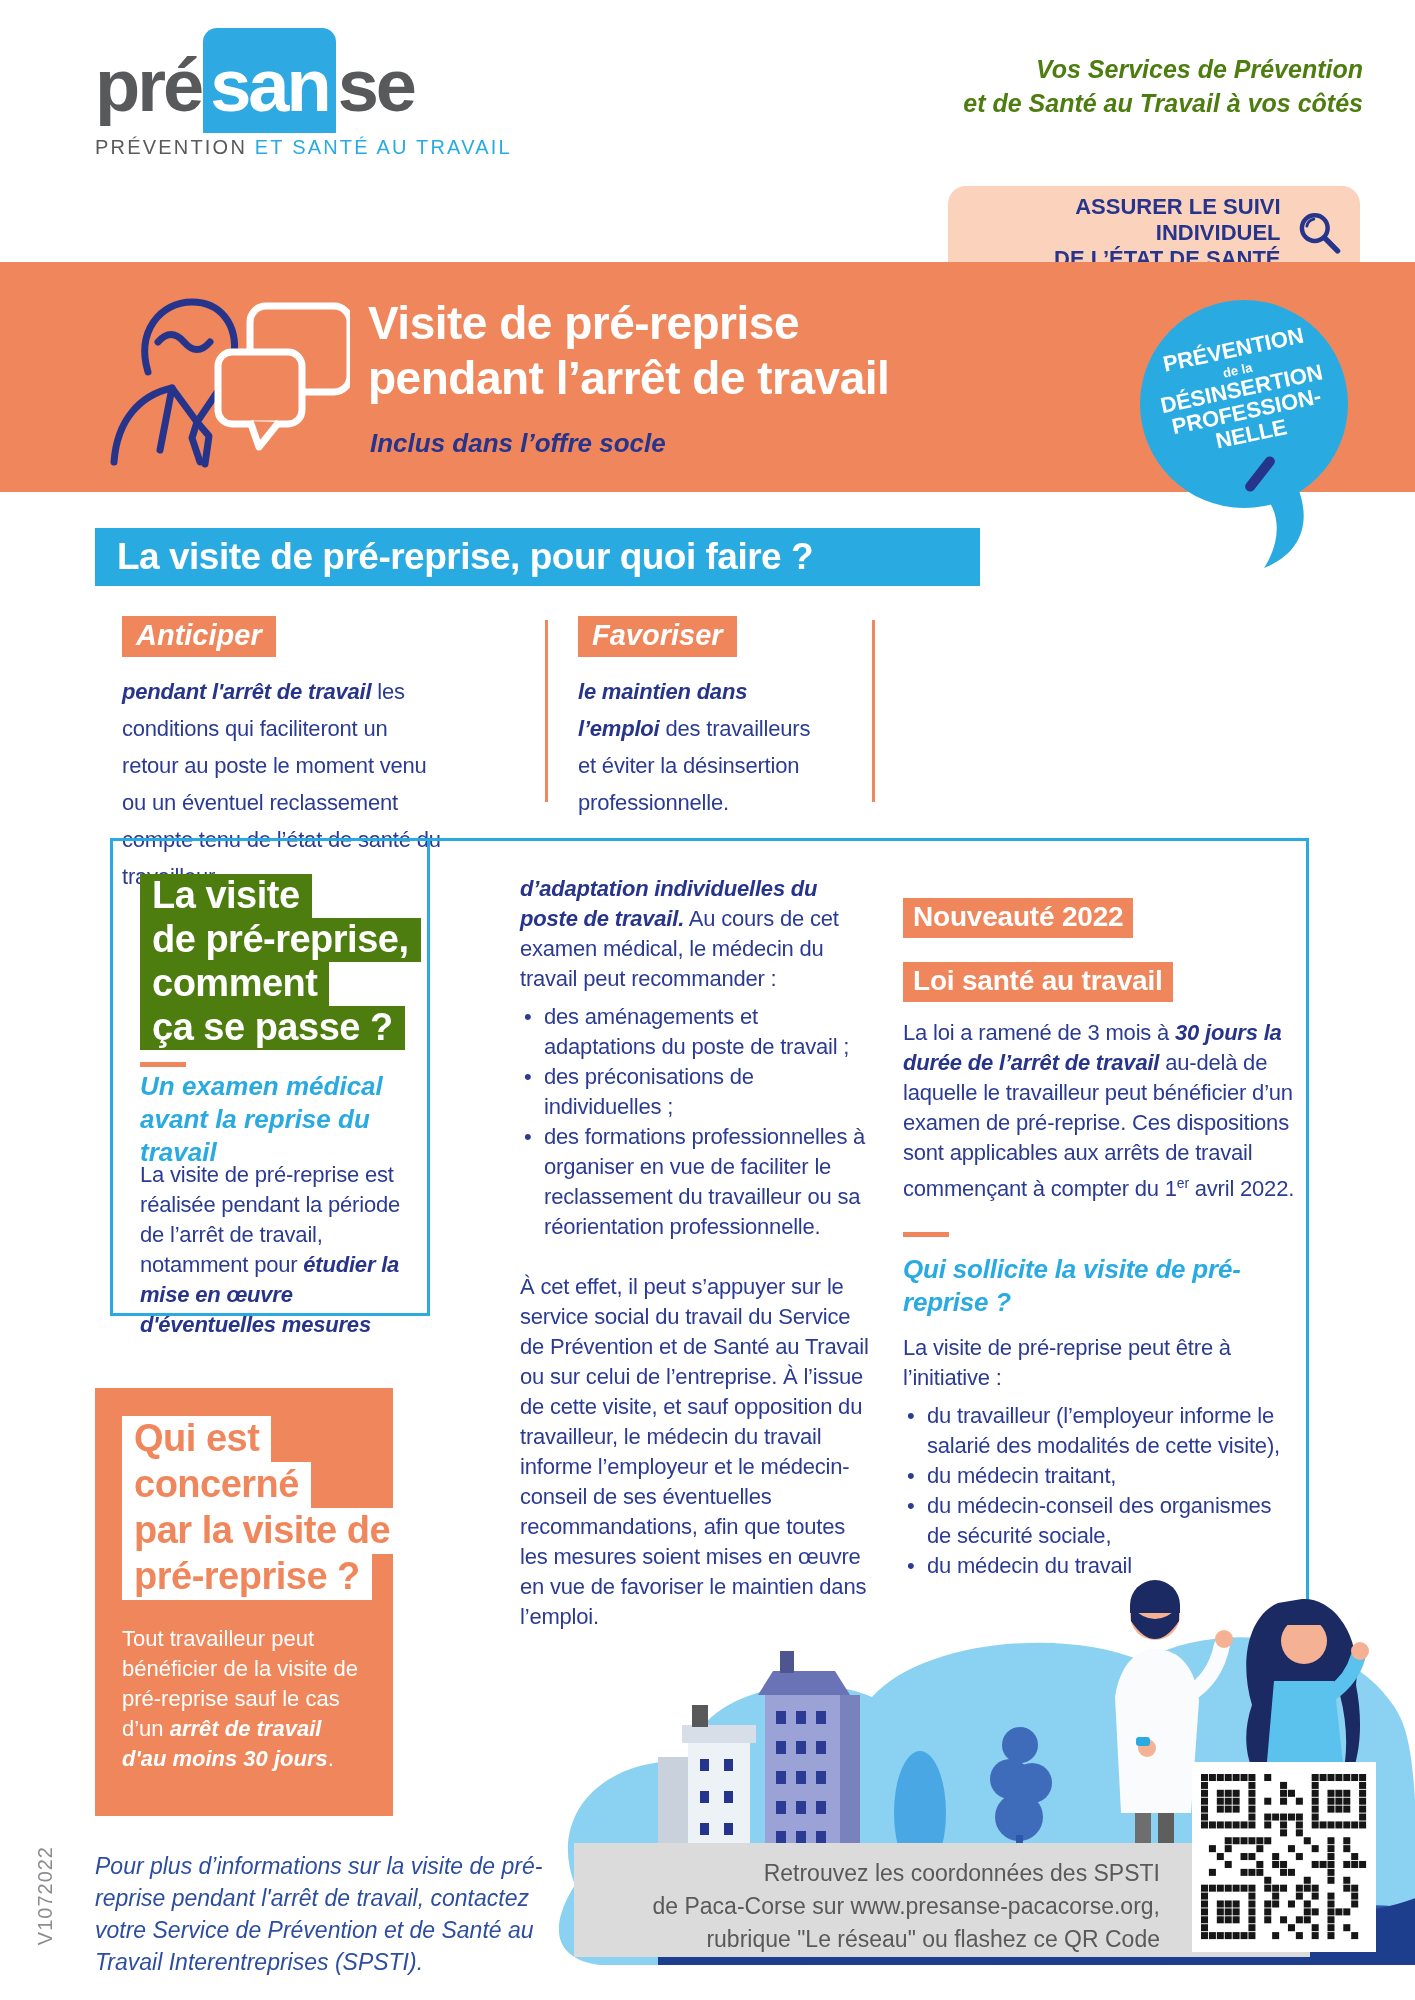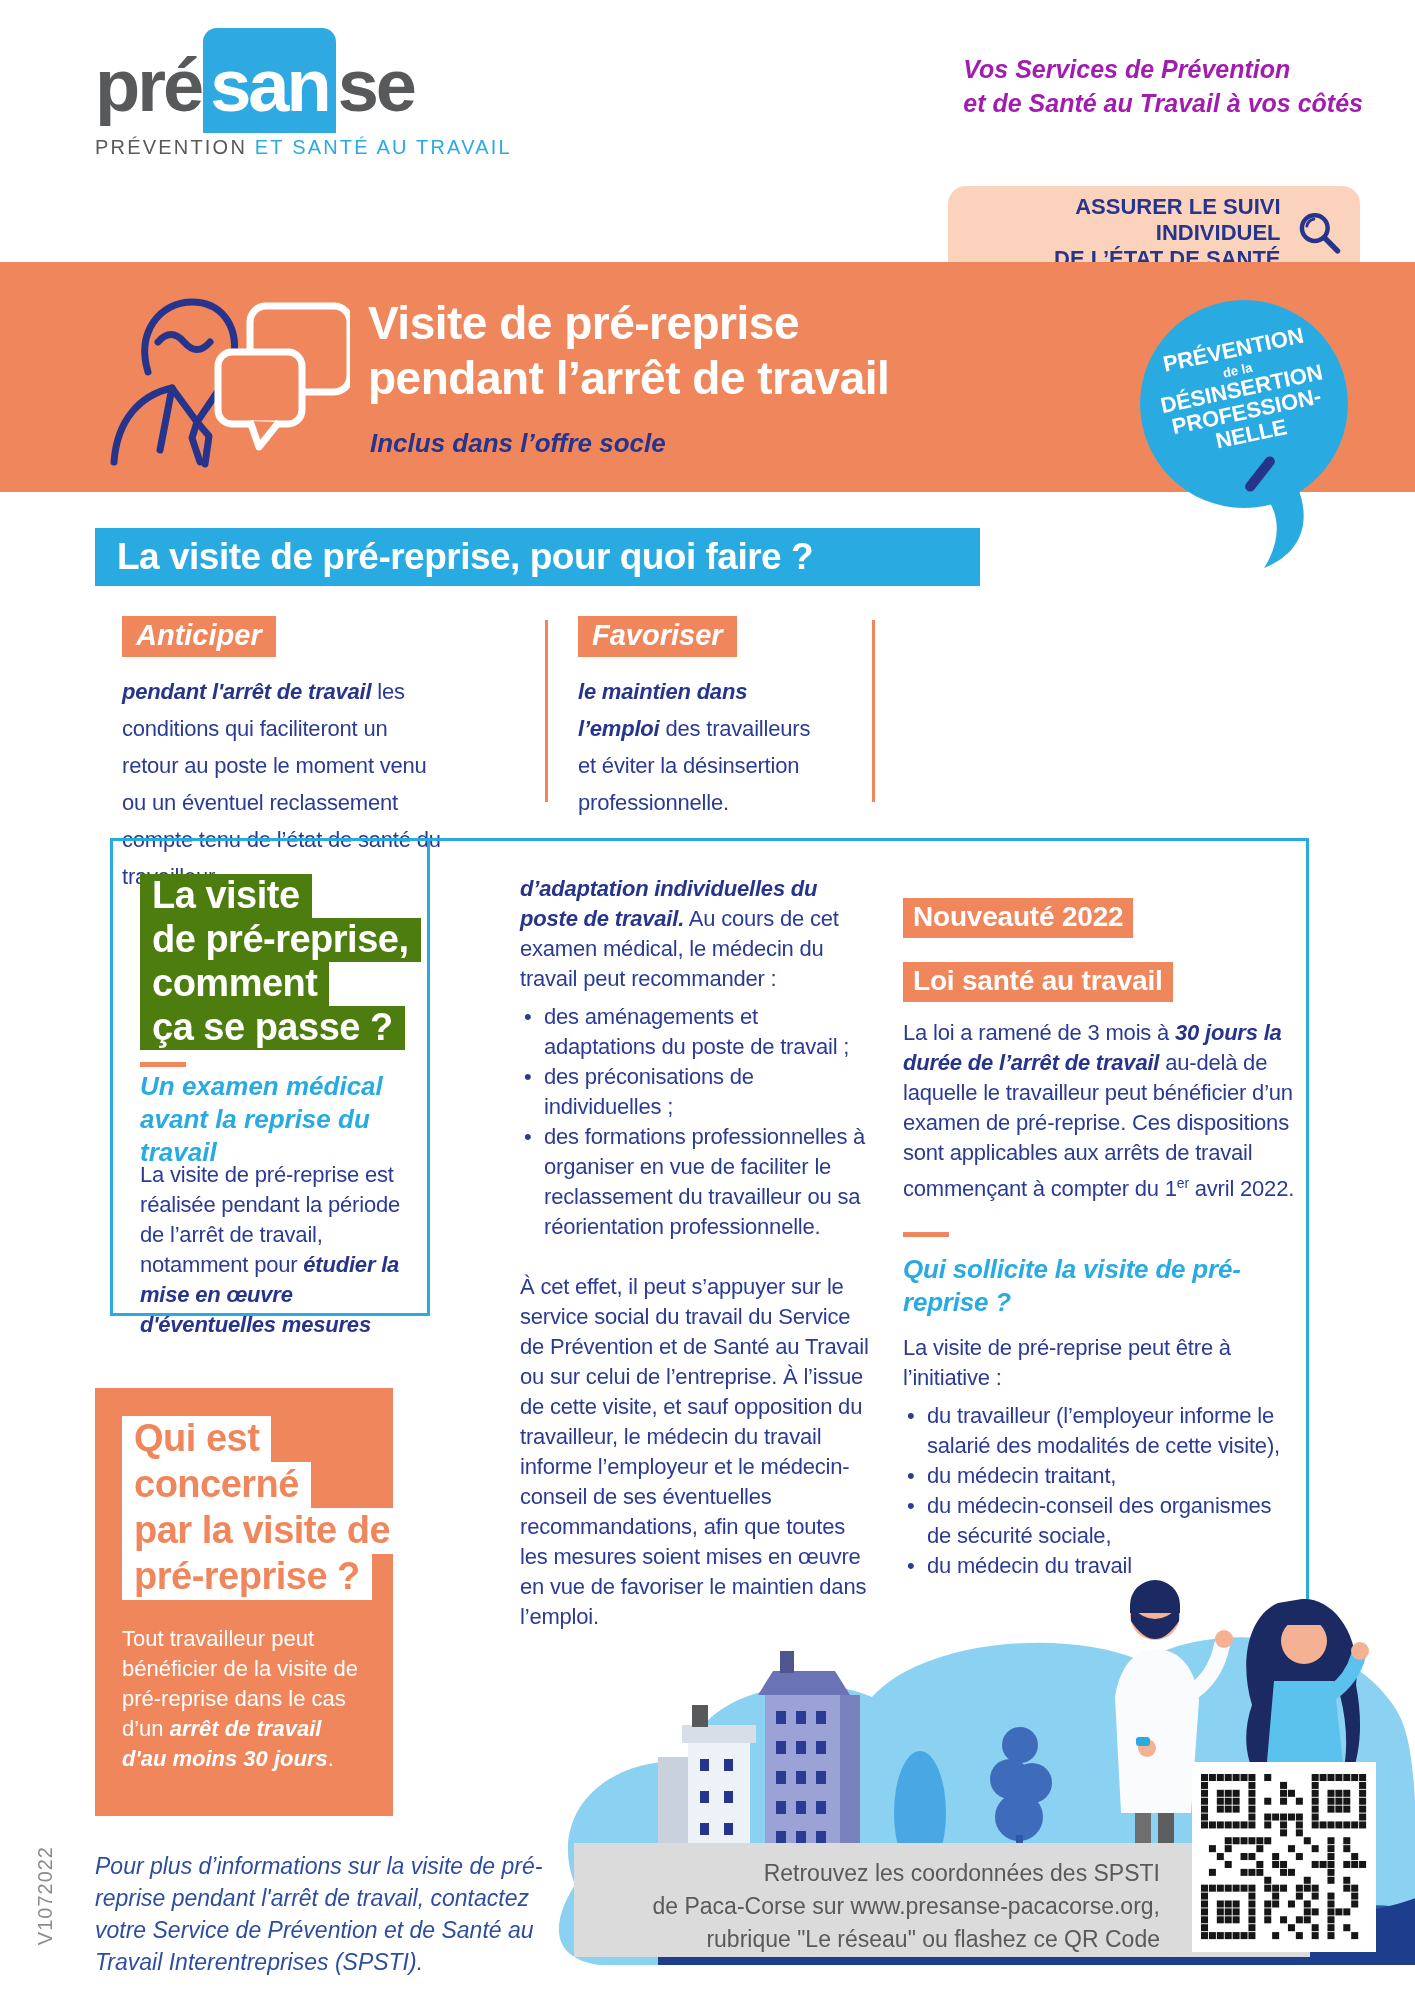--- a/index.html
+++ b/index.html
@@ -8,22 +8,22 @@
   .abs{position:absolute;}
 
   
   .logo{left:95px;top:38px;}
   .logo-word{font-size:74px;font-weight:700;color:#58595B;letter-spacing:-3px;line-height:96px;}
   .logo-san{background:#2FA9E2;color:#fff;padding:16px 7px 6px;border-radius:14px 14px 0 0;margin:0 2px;}
   .logo-tagline{margin-top:2px;font-size:20px;letter-spacing:2.2px;font-weight:400;color:#58595B;}
   .logo-tagline .tg2{color:#29ABE2;}
   .logo-region{display:inline-block;margin-top:9px;background:#414042;color:#fff;
                font-size:19px;font-weight:700;letter-spacing:.5px;padding:6px 13px;}
-  .services{right:52px;top:52px;font-style:italic;font-weight:700;
-            font-size:25px;line-height:34px;color:#a21caf;}
+  .services{right:52px;top:52px;text-align:right;font-style:italic;font-weight:700;
+            font-size:25px;line-height:34px;color:#4d7c0f;}
   .suivi-badge{left:948px;top:186px;width:412px;height:93px;background:#FBD3BD;
                border-radius:18px 18px 0 0;display:flex;align-items:center;
                justify-content:flex-end;gap:14px;padding-right:16px;box-sizing:border-box;}
   .suivi-text{text-align:right;font-weight:700;font-size:22px;line-height:26px;color:#27348B;}
 
   
   .banner{left:0;top:262px;width:1415px;height:230px;background:#F0875C;}
   .banner-icon{left:100px;top:280px;}
   .banner-title{left:368px;top:296px;color:#fff;font-size:46px;line-height:55px;
                 font-weight:600;letter-spacing:-.5px;}
@@ -289,21 +289,21 @@
     </g>
   </svg>
 
   <div class="abs concerned">
     <div class="c-heading">
       <div class="cl">Qui est</div>
       <div class="cl">concerné</div>
       <div class="cl">par la visite de</div>
       <div class="cl">pré-reprise ?</div>
     </div>
-    <p class="c-body"><span>Tout travailleur peut bénéficier de la visite de pré-reprise dans le cas d’un </span><span class="bi">arrêt de travail d'au moins 30 jours</span><span>.</span></p>
+    <p class="c-body"><span>Tout travailleur peut bénéficier de la visite de pré-reprise sauf le cas d’un </span><span class="bi">arrêt de travail d'au moins 30 jours</span><span>.</span></p>
   </div>
 
   <div class="abs gray-box">
     <div class="gray-text">
       <div>Retrouvez les coordonnées des SPSTI</div>
       <div>de Paca-Corse sur www.presanse-pacacorse.org,</div>
       <div>rubrique "Le réseau" ou flashez ce QR Code</div>
     </div>
   </div>
 

